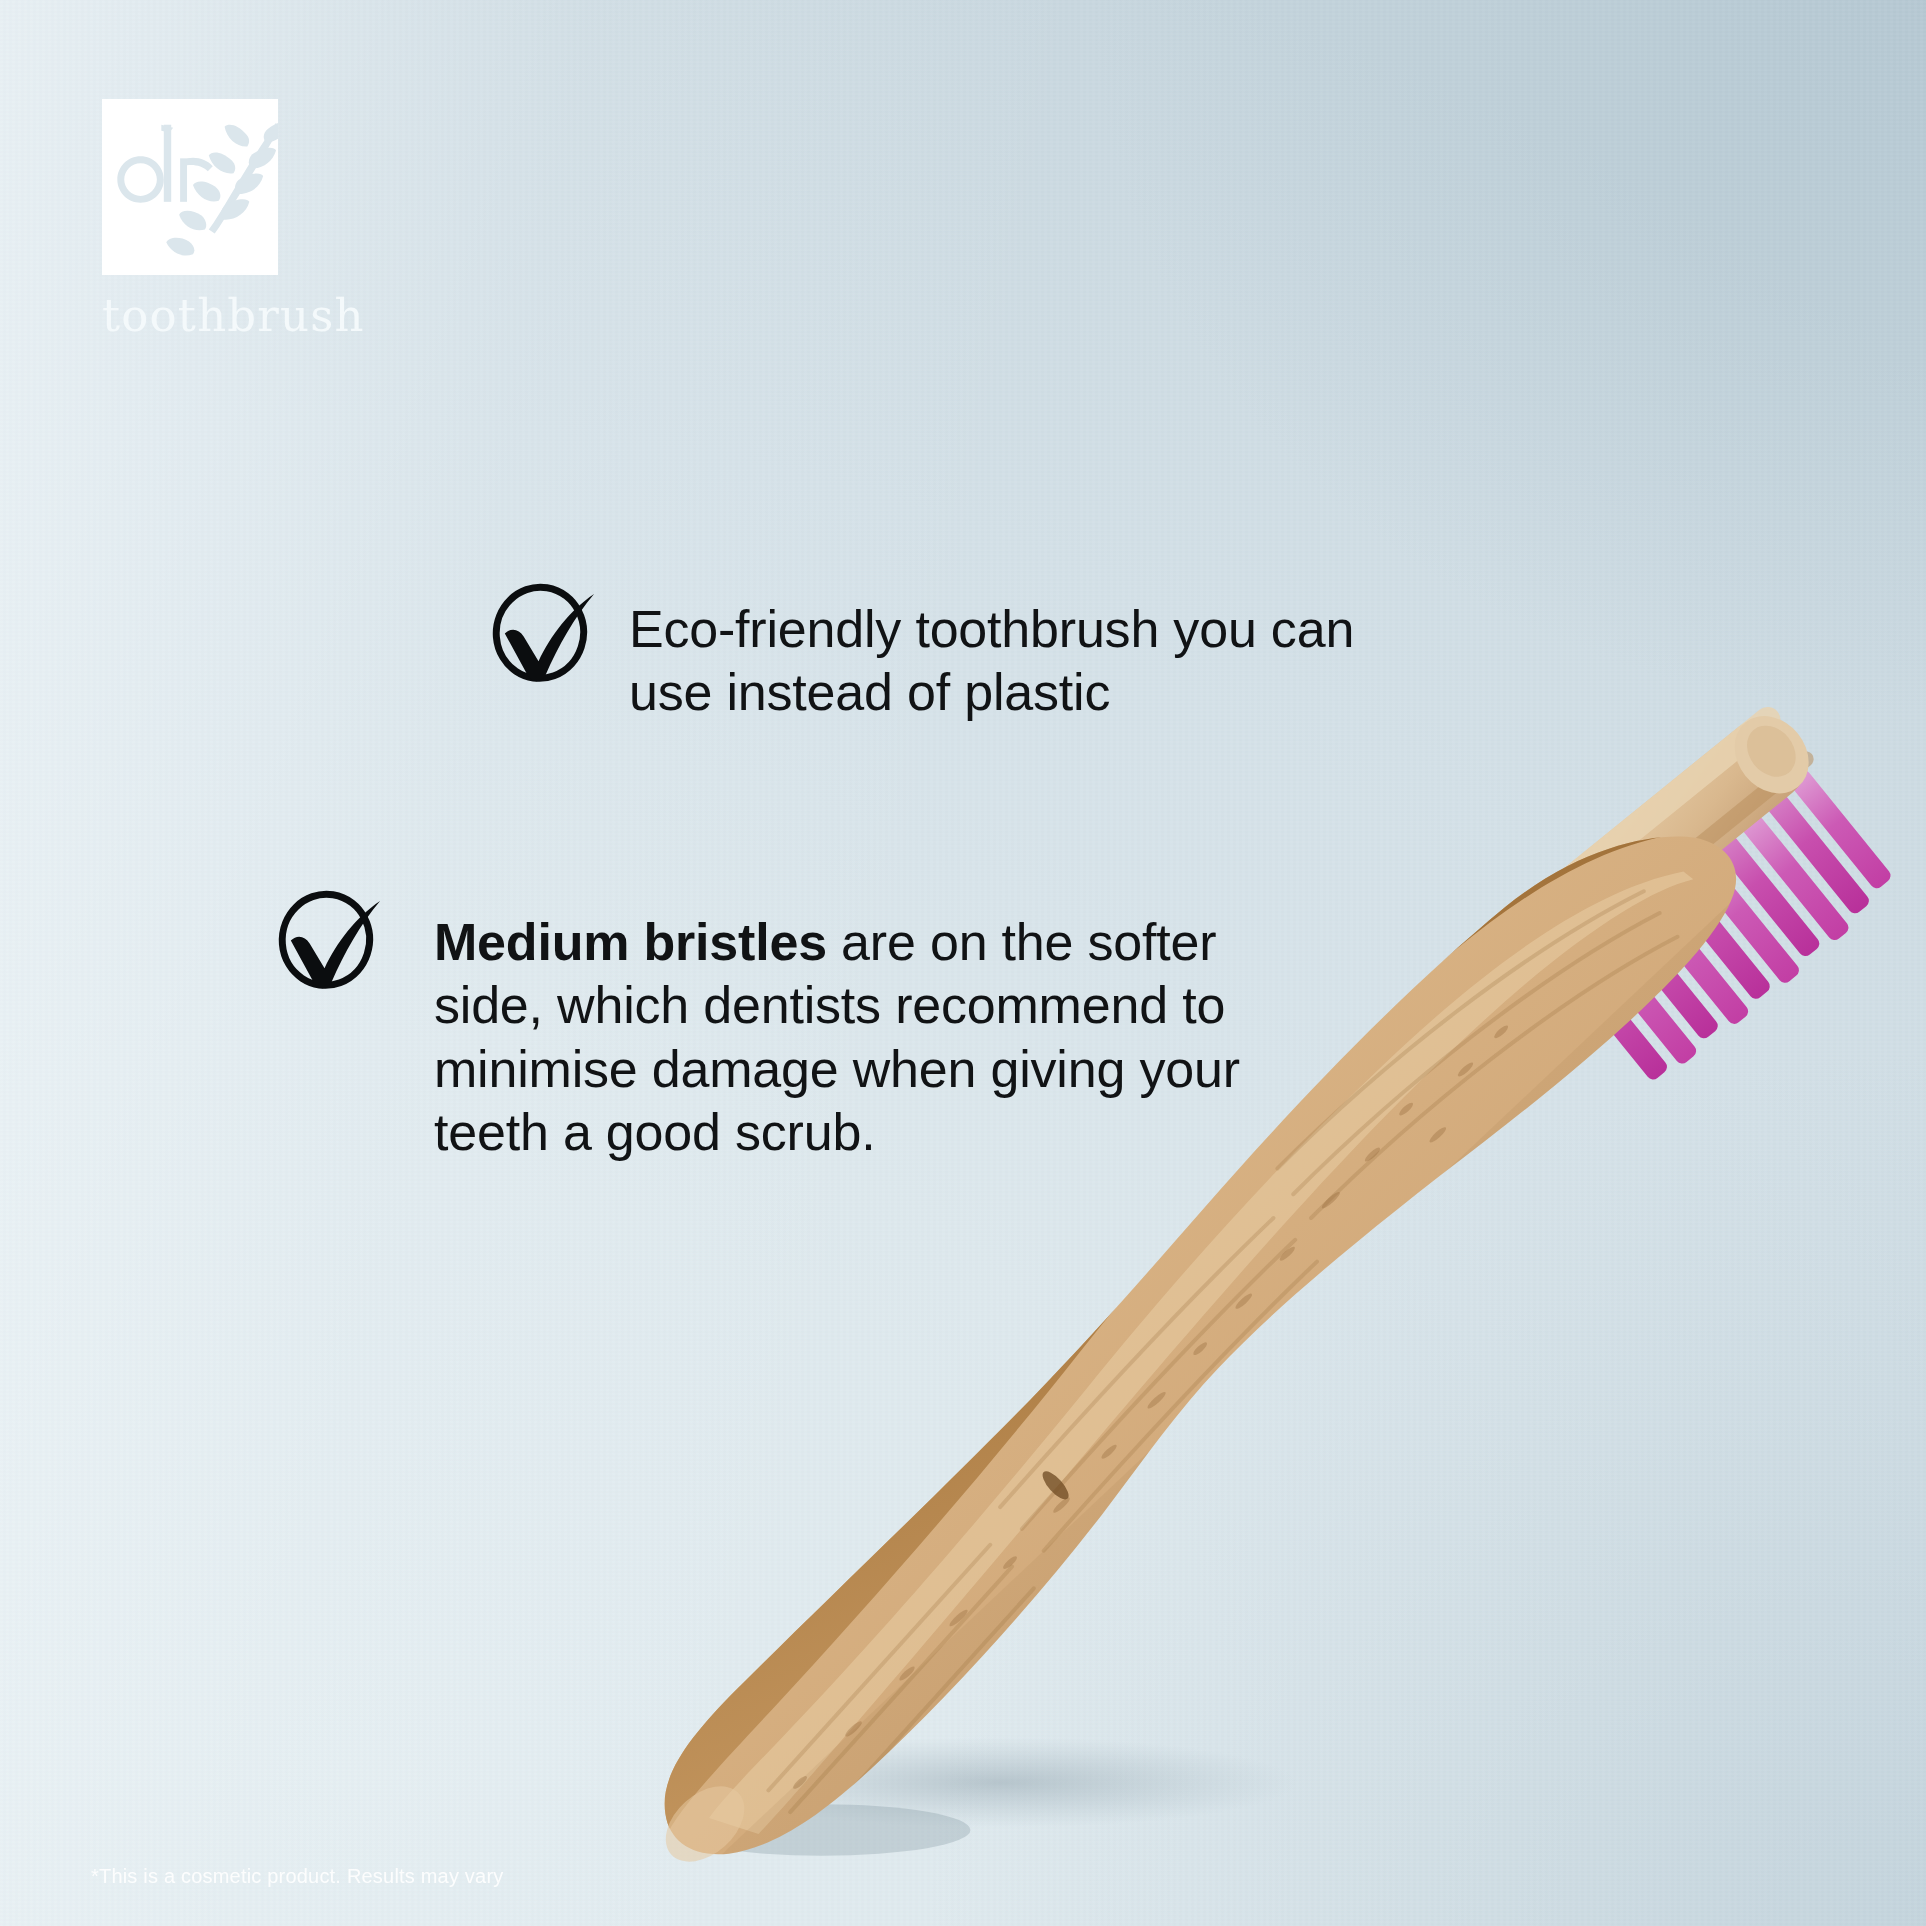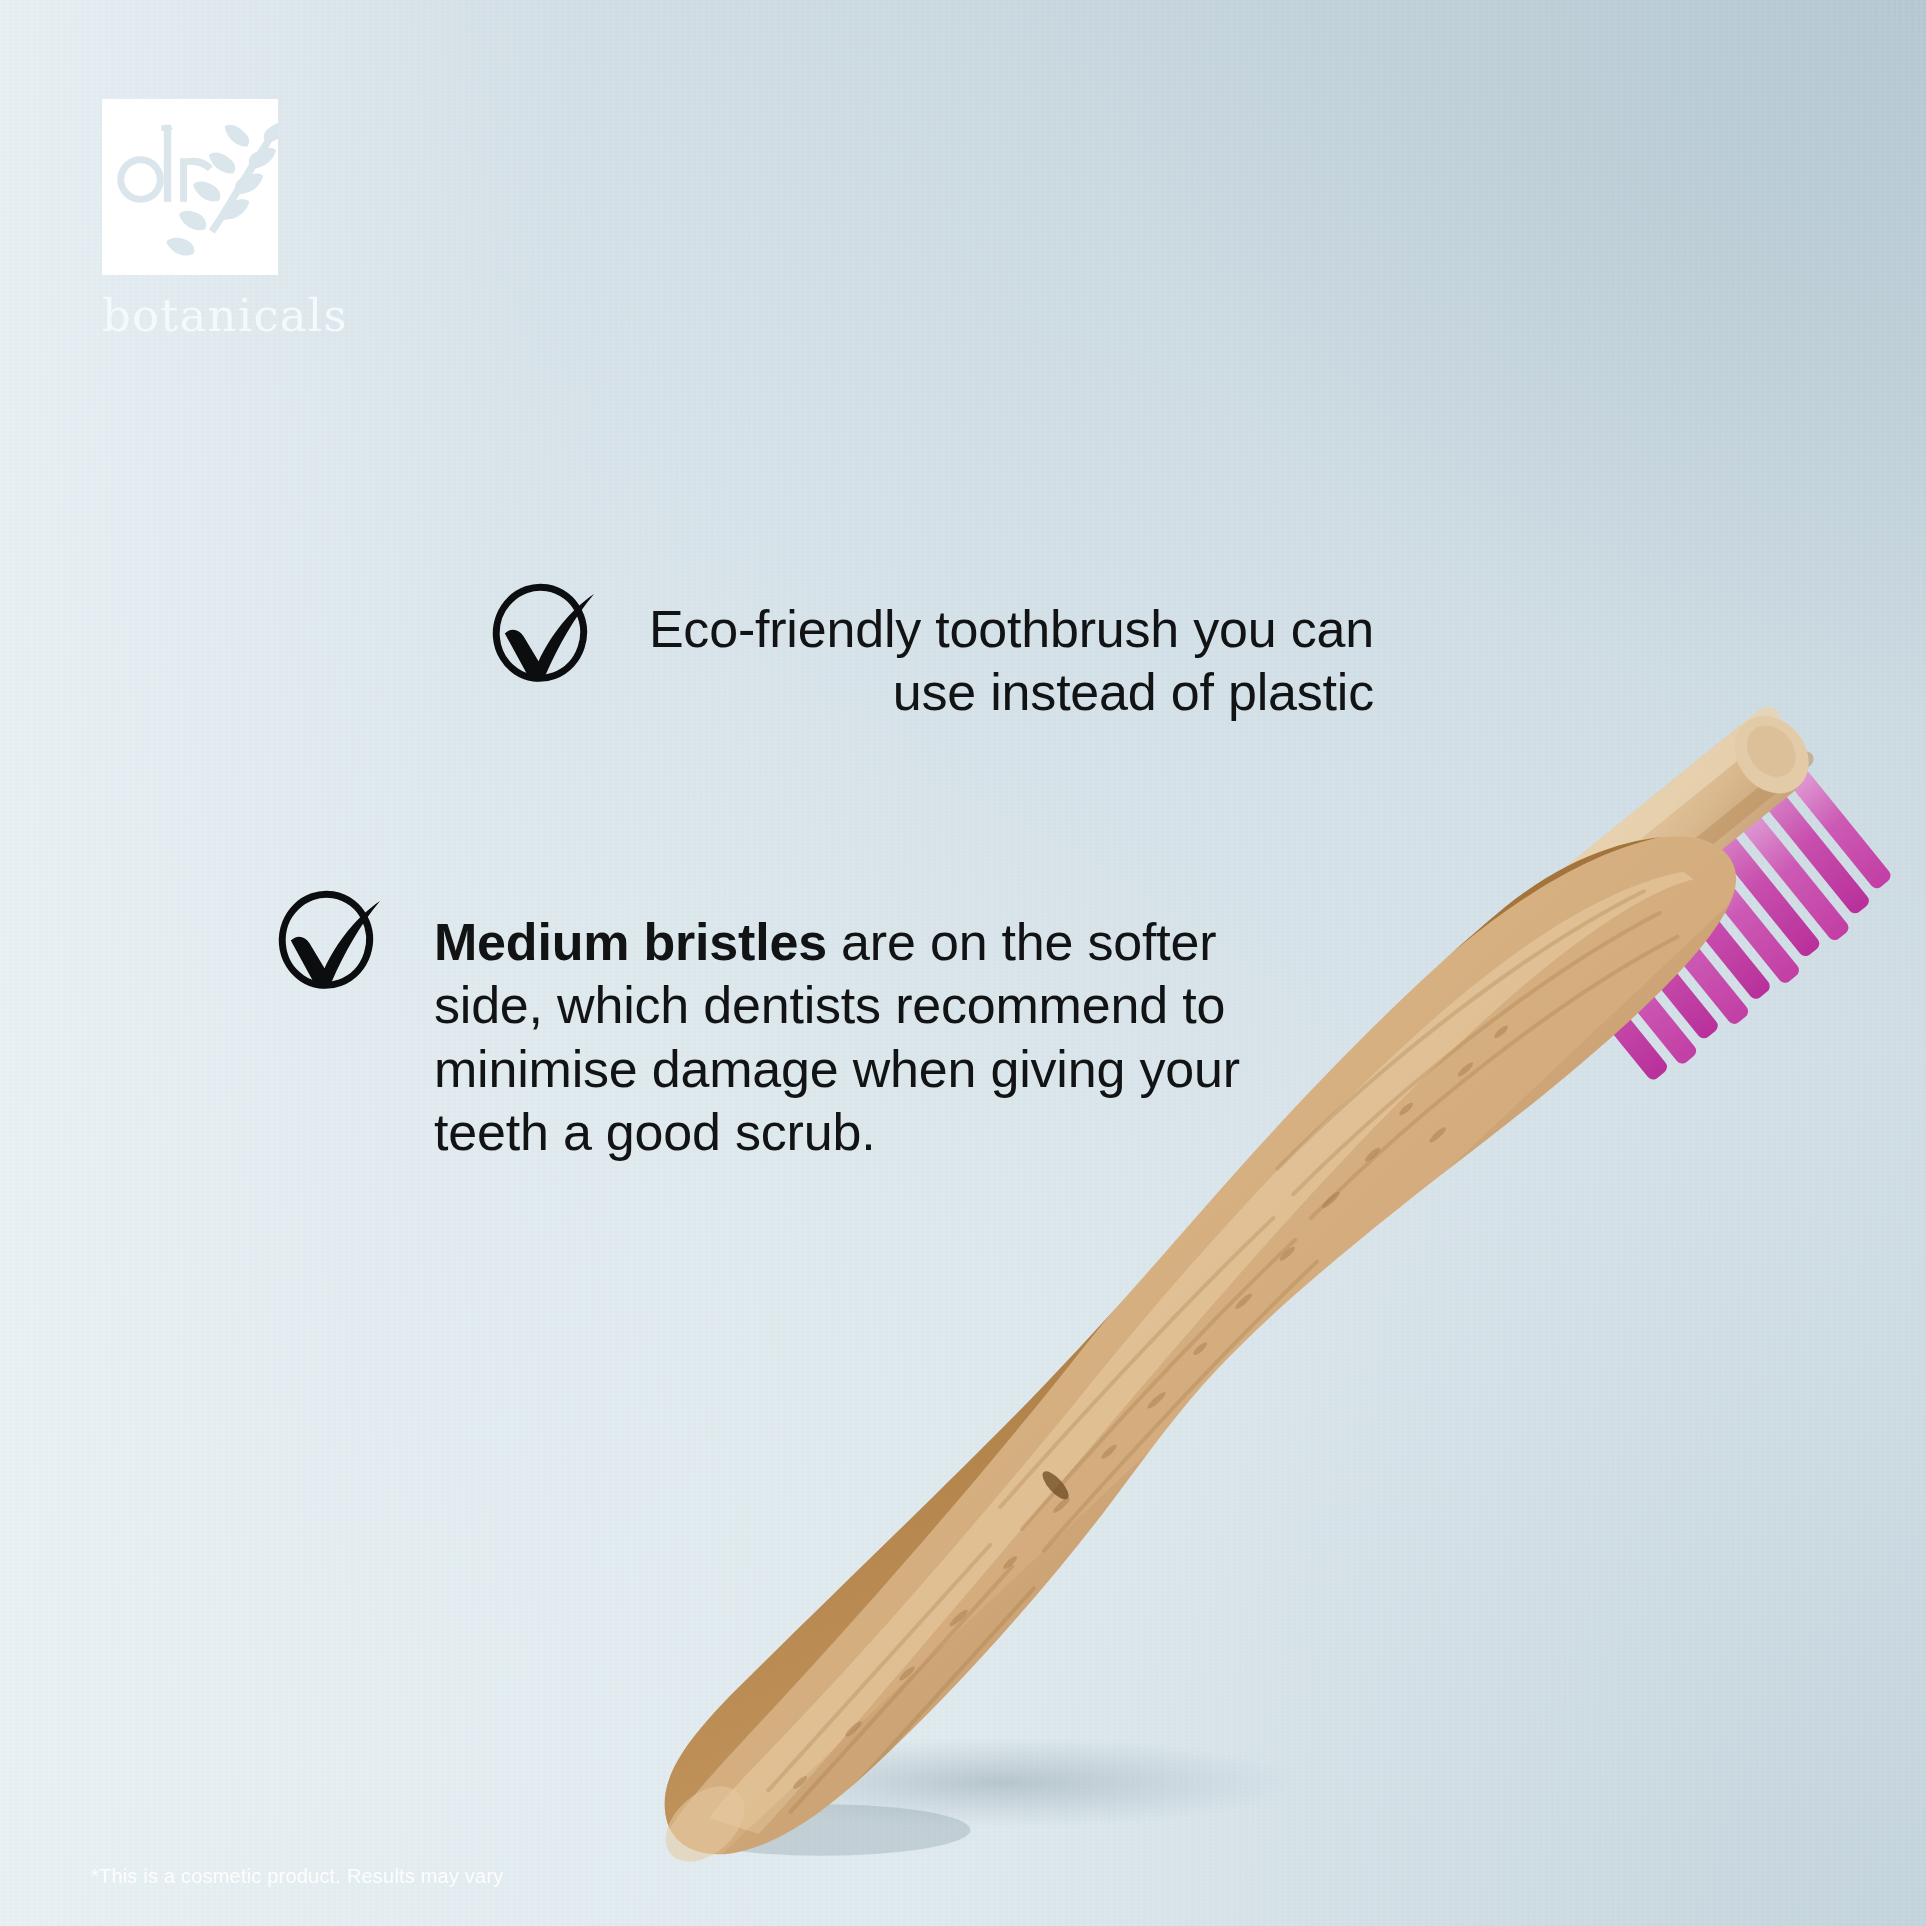--- a/index.html
+++ b/index.html
@@ -88,21 +88,21 @@
     color: #111315;
     font-family: "Liberation Sans", sans-serif;
     font-size: 52px;
     line-height: 1.22;
     letter-spacing: -0.2px;
     font-weight: 400;
   }
   .bullet-text b { font-weight: 700; }
 
   #bullet-1 { left: 483px; top: 586px; width: 891px; }
-  #bullet-1 .bullet-text { margin-left: 29px; margin-top: 12px; width: 822px; text-align: right; }
+  #bullet-1 .bullet-text { margin-left: 29px; margin-top: 12px; width: 822px; }
 
   #bullet-2 { left: 269px; top: 893px; width: 1010px; }
   #bullet-2 .bullet-text { margin-left: 48px; margin-top: 18px; width: 832px; }
 
   
   .disclaimer {
     position: absolute;
     left: 91px;
     top: 1865px;
     color: #ffffff;
@@ -316,21 +316,21 @@
           <path d="M124,108 C136,100 147,100 149,104 C146,116 134,123 123,122 C119,118 120,112 124,108 z"></path>
 
           <path d="M146,36 C138,26 128,24 124,28 C126,40 137,49 147,48 C150,44 149,39 146,36 z"></path>
           <path d="M131,62 C122,53 111,52 108,57 C111,69 123,77 133,75 C136,71 135,66 131,62 z"></path>
           <path d="M116,90 C106,82 95,82 92,87 C96,99 108,106 118,103 C121,99 120,94 116,90 z"></path>
           <path d="M101,118 C91,111 80,112 78,117 C82,129 94,135 104,132 C107,128 105,122 101,118 z"></path>
           <path d="M88,144 C78,138 67,140 65,145 C70,156 82,161 92,157 C95,153 93,148 88,144 z"></path>
         </g>
       </svg>
     </div>
-    <div class="logo-word">botanicals</div>
+    <div class="logo-word">toothbrush</div>
   </div>
 
   <div class="bullet" id="bullet-1">
     <span class="bullet-icon">
       <svg viewBox="0 0 118 118" xmlns="http://www.w3.org/2000/svg">
         <path d="M92,26 A44,46 0 1 0 100,62 A44,46 0 0 0 92,26" fill="none" stroke="#0b0d0f" stroke-width="7" stroke-linecap="round" transform="rotate(8 59 58)"></path>
         <path d="M22,54 C28,48 36,49 41,57 L56,82 C68,56 88,30 112,14 C92,38 76,66 63,96 C58,104 50,104 45,96 Z" fill="#0b0d0f"></path>
       </svg>
     </span>
     <span class="bullet-text">Eco-friendly toothbrush you can use instead of plastic</span>

